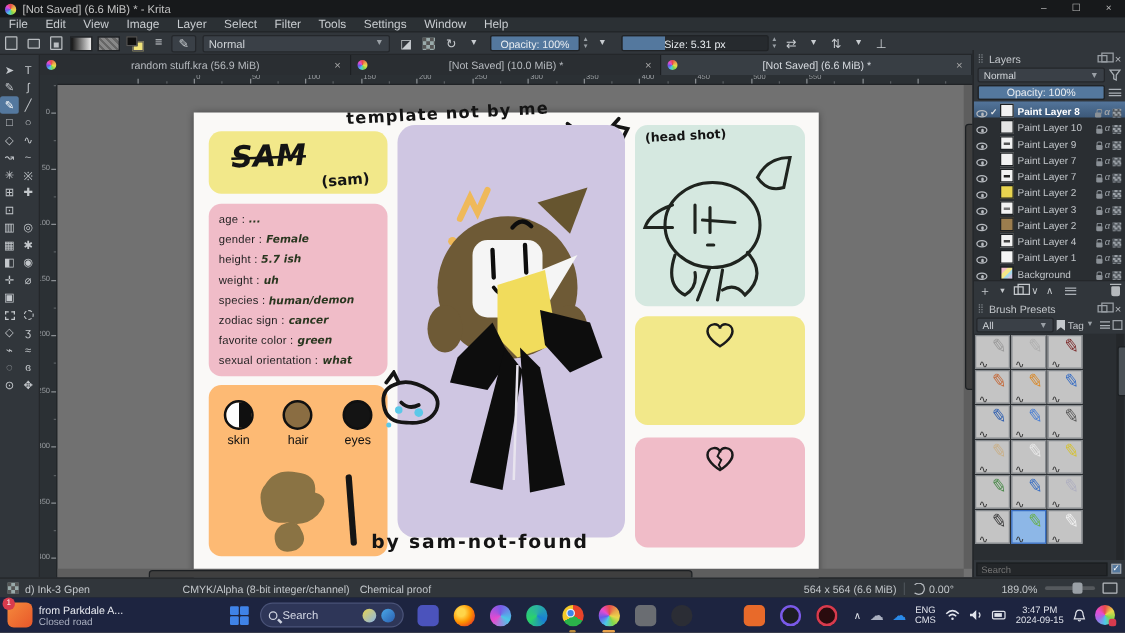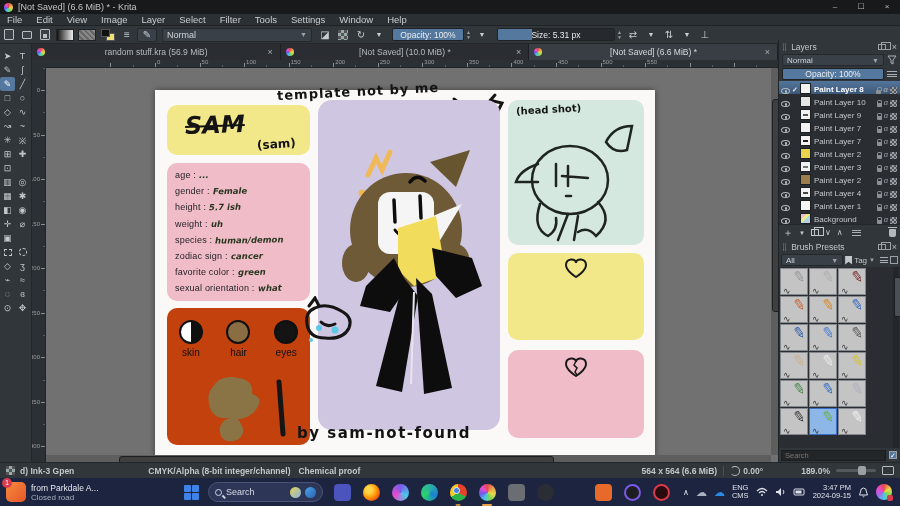--- a/index.html
+++ b/index.html
@@ -98,21 +98,21 @@
   #name-box { left:12px; top:15px; width:143px; height:50px; background:#f2e88a; }
   #name-main { position:absolute; left:18px; top:6px; font-size:24px; font-style:italic;
                text-decoration:line-through; text-decoration-thickness:2px; transform:rotate(-2deg); }
   #name-alt { position:absolute; right:14px; bottom:4px; font-size:12px; transform:rotate(-4deg); }
 
   #info-box { left:12px; top:73px; width:143px; height:138px; background:#f0bcc8; padding:7px 0 0 8px; }
   .info-line { display:flex; align-items:baseline; height:16.2px; }
   .info-line .lb { font-size:9px; color:#1f1f1f; letter-spacing:.2px; }
   .info-line .vl { font-size:8.5px; margin-left:3px; transform:rotate(-1deg); }
 
-  #palette-box { left:12px; top:218px; width:143px; height:137px; background:#c2410c;text-align:right; }
+  #palette-box { left:12px; top:218px; width:143px; height:137px; background:#fdba74;text-align:right; }
   .swat-row { position:absolute; left:0; top:12px; width:100%; display:flex; justify-content:space-around; }
   .swat { display:flex; flex-direction:column; align-items:center; }
   .swat .c { width:24px; height:24px; border-radius:50%; border:2.5px solid #101010; }
   .swat .t { font-size:10px; color:#101010; margin-top:3px; }
   .c-skin { background:linear-gradient(90deg,#fdfdfd 52%,#101010 52%); }
 
   #center-panel { left:163px; top:10px; width:182px; height:330px; background:#cfc6e2; border-radius:14px; }
   #headshot-box { left:353px; top:10px; width:136px; height:145px; background:#d5e8e0; }
   #headshot-label { position:absolute; left:8px; top:4px; font-size:10px; transform:rotate(-3deg); }
   #likes-box { left:353px; top:163px; width:136px; height:87px; background:#f2e88a; text-align:center; }
@@ -175,21 +175,21 @@
                   font-size:7.5px; padding:0 3px; }
   .cbx { width:8px; height:8px; border:1px solid #9aa0a6; background:#54789e; color:#fff; font-size:7px;
          line-height:8px; text-align:center; }
   #filter-lab { font-size:7.5px; color:#c3c7cb; white-space:nowrap; }
   .tagrow { display:flex; align-items:center; padding:1px 2px; gap:2px; }
   .tagrow .dd { flex:1; height:12px; font-size:8px; }
   .bookmark { width:7px; height:9px; background:#c3c7cb; clip-path:polygon(0 0,100% 0,100% 100%,50% 70%,0 100%); }
 
   
   #statusbar { position:absolute; left:0; top:462px; width:900px; height:16px; background:#31363b;
-               border-top:1px solid #24272a; display:flex; align-items:center; color:#c3c7cb; font-size:8.5px;font-weight:bold; }
+               border-top:1px solid #24272a; display:flex; align-items:center; color:#c3c7cb; font-size:8.5px; }
   #statusbar .sep { width:1px; height:10px; background:#4a5056; margin:0 6px; }
   .rot-ic { width:10px; height:10px; border:1.5px solid #b7bbc0; border-radius:50%; border-left-color:transparent;
             margin-right:3px; }
   #zoom-slider { width:40px; height:3px; background:#55595d; border-radius:2px; position:relative; margin:0 6px; }
   #zoom-slider .hd { position:absolute; left:55%; top:-3px; width:8px; height:9px; background:#9aa0a6; border-radius:2px; }
   .mon-ic { width:12px; height:9px; border:1px solid #b7bbc0; border-radius:1px; margin-right:6px; }
 
   
   #taskbar { position:absolute; left:0; top:478px; width:900px; height:28px; background:#1d2440;
              display:flex; align-items:center; }
@@ -988,21 +988,21 @@
       <circle cx="6" cy="8" r="1" fill="#dfe2ea"></circle>
     </svg>
     <svg width="11" height="10" viewBox="0 0 11 10">
       <path d="M1 4 h2 l3 -3 v8 l-3 -3 h-2 z" fill="#dfe2ea"></path>
       <path d="M8 3 q2 2 0 4" fill="none" stroke="#dfe2ea" stroke-width="1"></path>
     </svg>
     <svg width="13" height="10" viewBox="0 0 13 10">
       <rect x="1" y="2" width="10" height="6" rx="1" fill="none" stroke="#dfe2ea" stroke-width="1"></rect>
       <rect x="2.5" y="3.5" width="6" height="3" fill="#dfe2ea"></rect>
     </svg>
-    <span class="two" style="text-align:right">
+    <span class="two" style="text-align:center">
       <div>3:47 PM</div>
         <div>2024-09-15</div>
     </span>
     <svg width="11" height="11" viewBox="0 0 11 11">
       <path d="M5.5 1 q3 0 3 4 l1 3 h-8 l1 -3 q0 -4 3 -4z M4.5 9 q1 1.5 2 0" fill="none" stroke="#dfe2ea" stroke-width="1"></path>
     </svg>
     <span class="tray-circ"></span>
   </div>
 </div>
 

